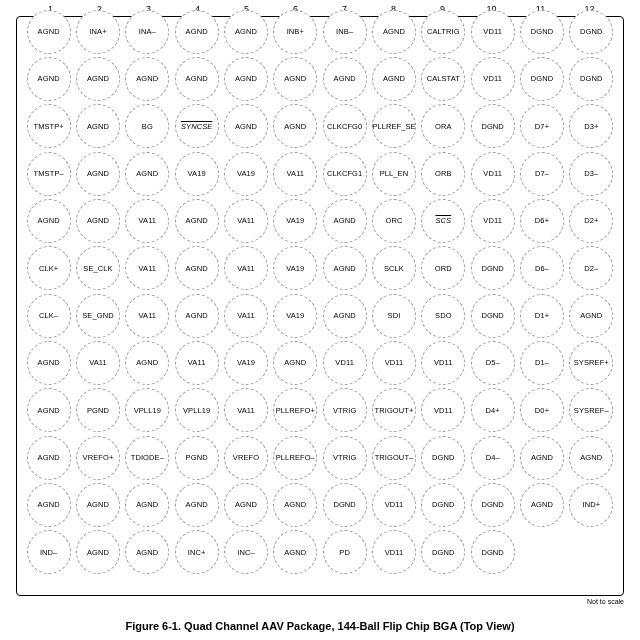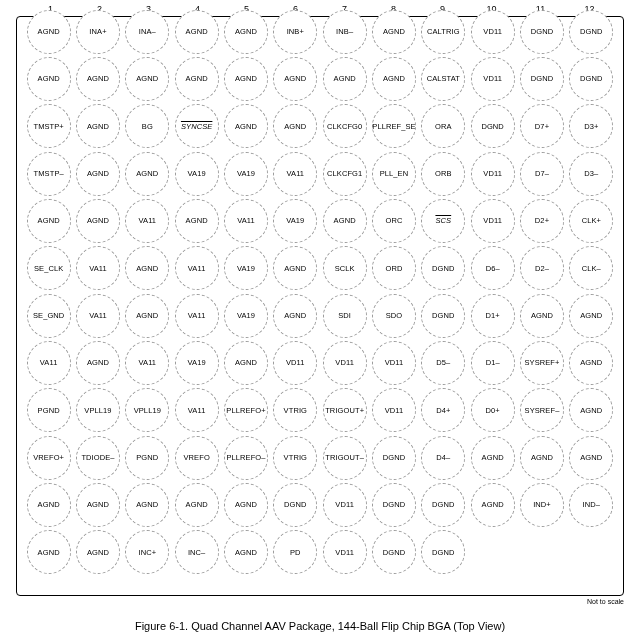--- a/index.html
+++ b/index.html
@@ -95,21 +95,21 @@
     color: #000;
   }
   
   .caption {
     position: absolute;
     left: 0;
     top: 620px;
     width: 640px;
     text-align: center;
     font-size: 11px;
-    font-weight: normal;
+    font-weight: bold;
   }
 </style>
 </head>
 <body>
 
 <div id="wrap">
 
   <div class="col-headers">
       <div class="col-num">1</div>
       <div class="col-num">2</div>
@@ -413,20 +413,25 @@
           <div class="ball-label ovr">SCS</div>
         </div>
       </div>
       <div class="ball-cell">
         <div class="ball">
           <div class="ball-label">VD11</div>
         </div>
       </div>
       <div class="ball-cell">
         <div class="ball">
+          <div class="ball-label">D6+</div>
+        </div>
+      </div>
+      <div class="ball-cell">
+        <div class="ball">
           <div class="ball-label">D2+</div>
         </div>
       </div>
       <div class="ball-cell">
         <div class="ball">
           <div class="ball-label">CLK+</div>
         </div>
       </div>
       <div class="ball-cell">
         <div class="ball">

